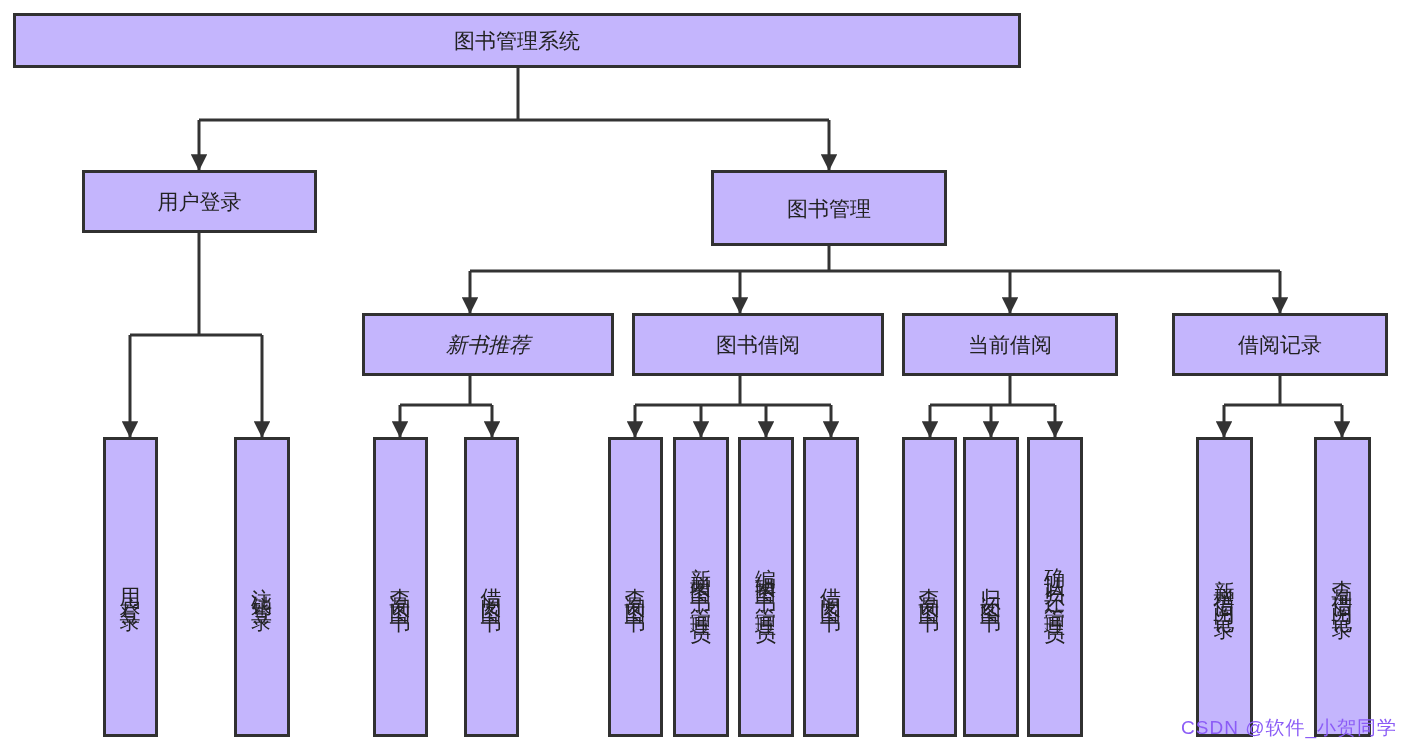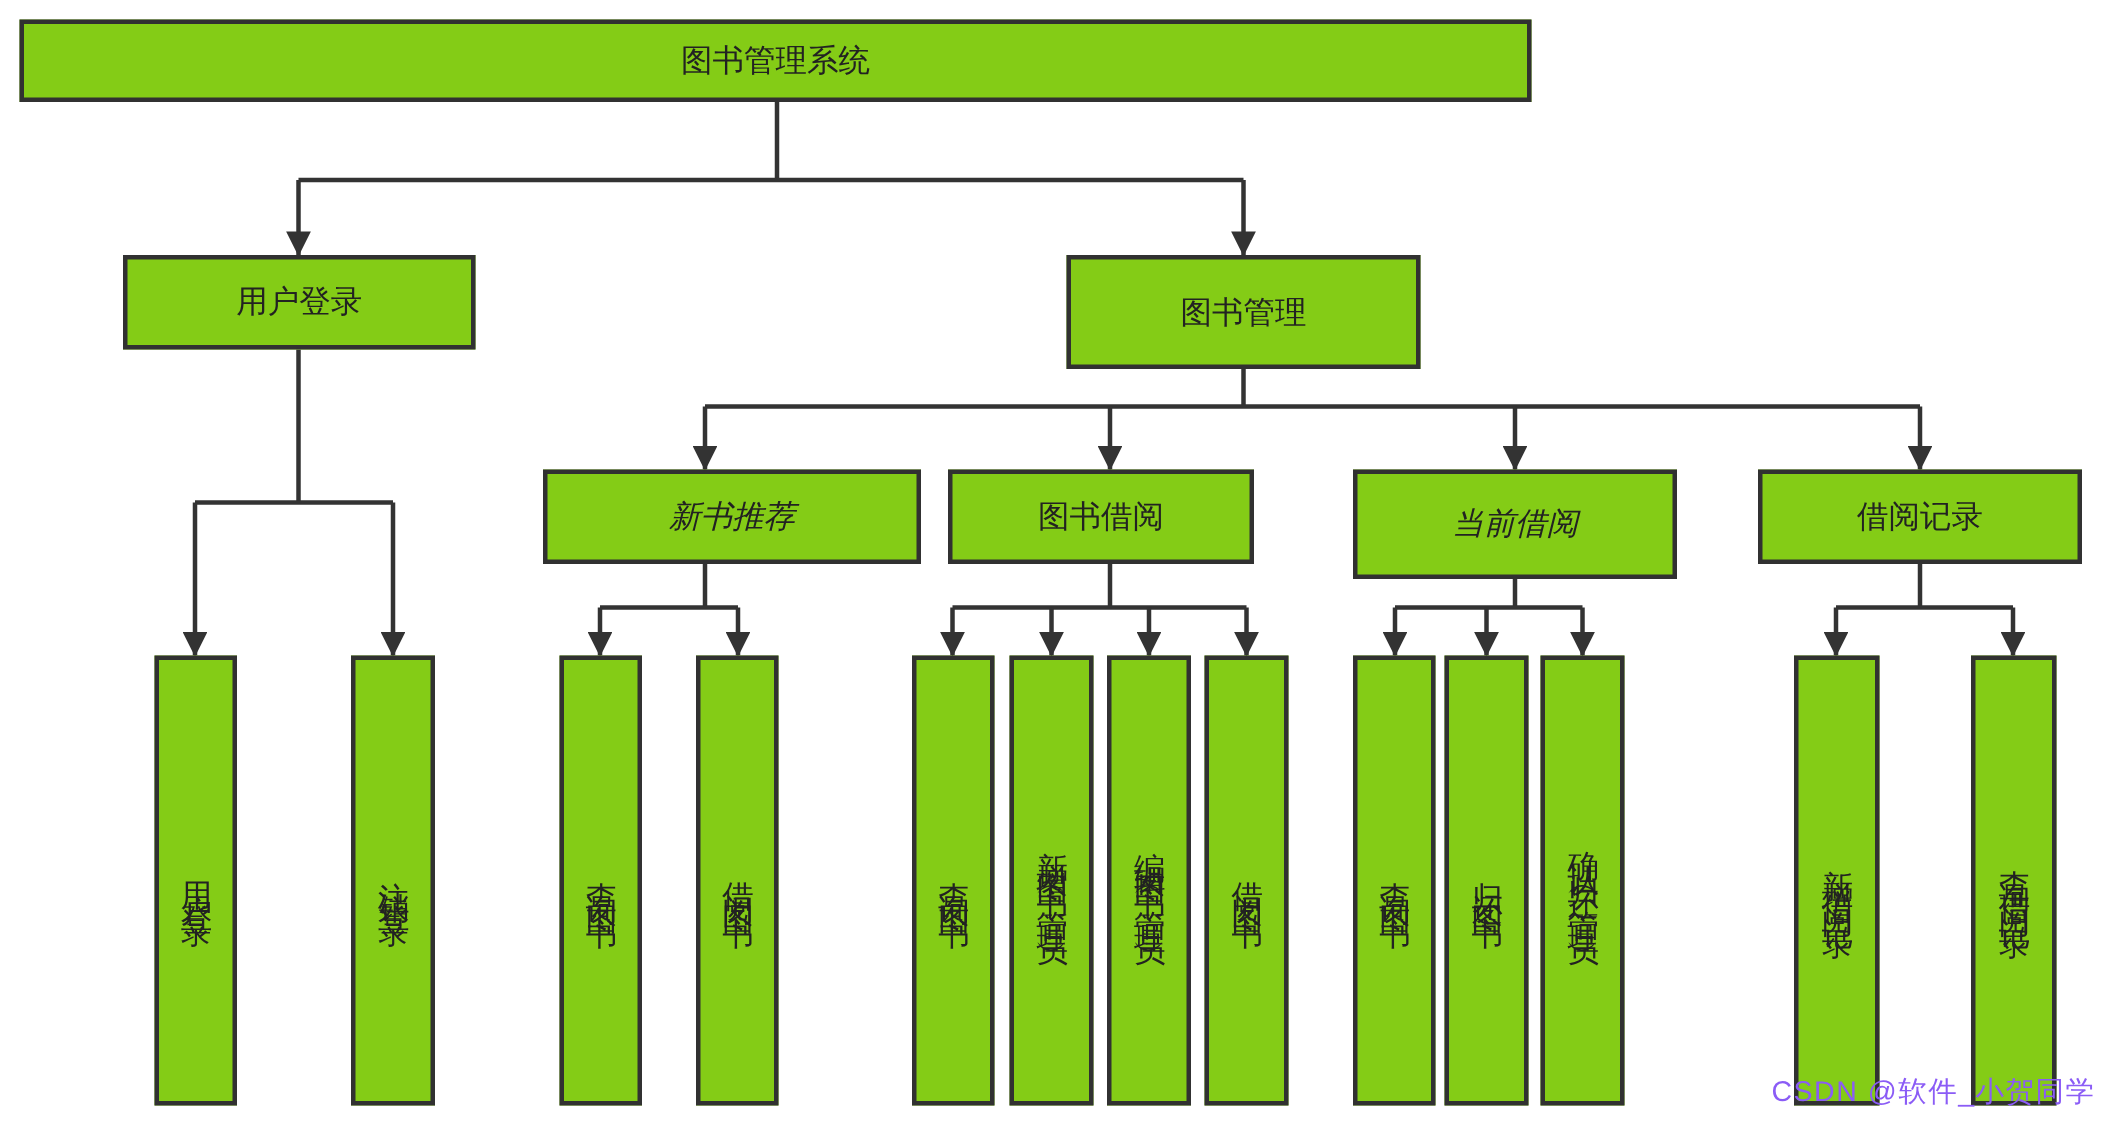--- a/index.html
+++ b/index.html
@@ -18,42 +18,42 @@
   }
   .edge {
     stroke: #333333;
     stroke-width: 3;
     fill: none;
   }
   .node {
     position: absolute;
     box-sizing: border-box;
     border: 3px solid #313131;
-    background: #84cc16;
+    background: #c4b5fd;
     display: flex;
     align-items: center;
     justify-content: center;
     color: #222222;
     font-size: 21px;
     text-align: center;
     line-height: 1;
   }
   .node.vert span {
     writing-mode: vertical-rl;
     text-orientation: mixed;
     letter-spacing: 8px;
     white-space: nowrap;
   }
   
   .b-root  { left: 13px;  top: 13px;  width: 1008px; height: 55px; }
   .b-l2a   { left: 82px;  top: 170px; width: 235px;  height: 63px; }
   .b-l2b   { left: 711px; top: 170px; width: 236px;  height: 76px; }
   .b-l3a   { left: 362px; top: 313px; width: 252px;  height: 63px; font-style: italic; }
-  .b-l3b   { left: 632px; top: 313px; width: 204px;  height: 63px; }
-  .b-l3c   { left: 902px; top: 313px; width: 216px;  height: 73px; font-style: italic; }
+  .b-l3b   { left: 632px; top: 313px; width: 252px;  height: 63px; }
+  .b-l3c   { left: 902px; top: 313px; width: 216px;  height: 63px; }
   .b-l3d   { left: 1172px;top: 313px; width: 216px;  height: 63px; }
   .b-v1    { left: 103px; top: 437px; width: 55px;   height: 300px; }
   .b-v2    { left: 234px; top: 437px; width: 56px;   height: 300px; }
   .b-v3    { left: 373px; top: 437px; width: 55px;   height: 300px; }
   .b-v4    { left: 464px; top: 437px; width: 55px;   height: 300px; }
   .b-v5    { left: 608px; top: 437px; width: 55px;   height: 300px; }
   .b-v6    { left: 673px; top: 437px; width: 56px;   height: 300px; }
   .b-v7    { left: 738px; top: 437px; width: 56px;   height: 300px; }
   .b-v8    { left: 803px; top: 437px; width: 56px;   height: 300px; }
   .b-v9    { left: 902px; top: 437px; width: 55px;   height: 300px; }

